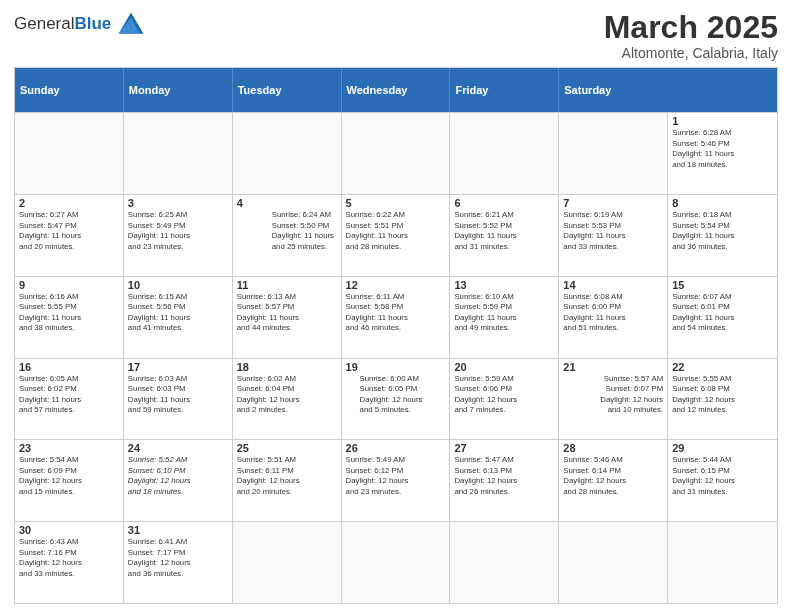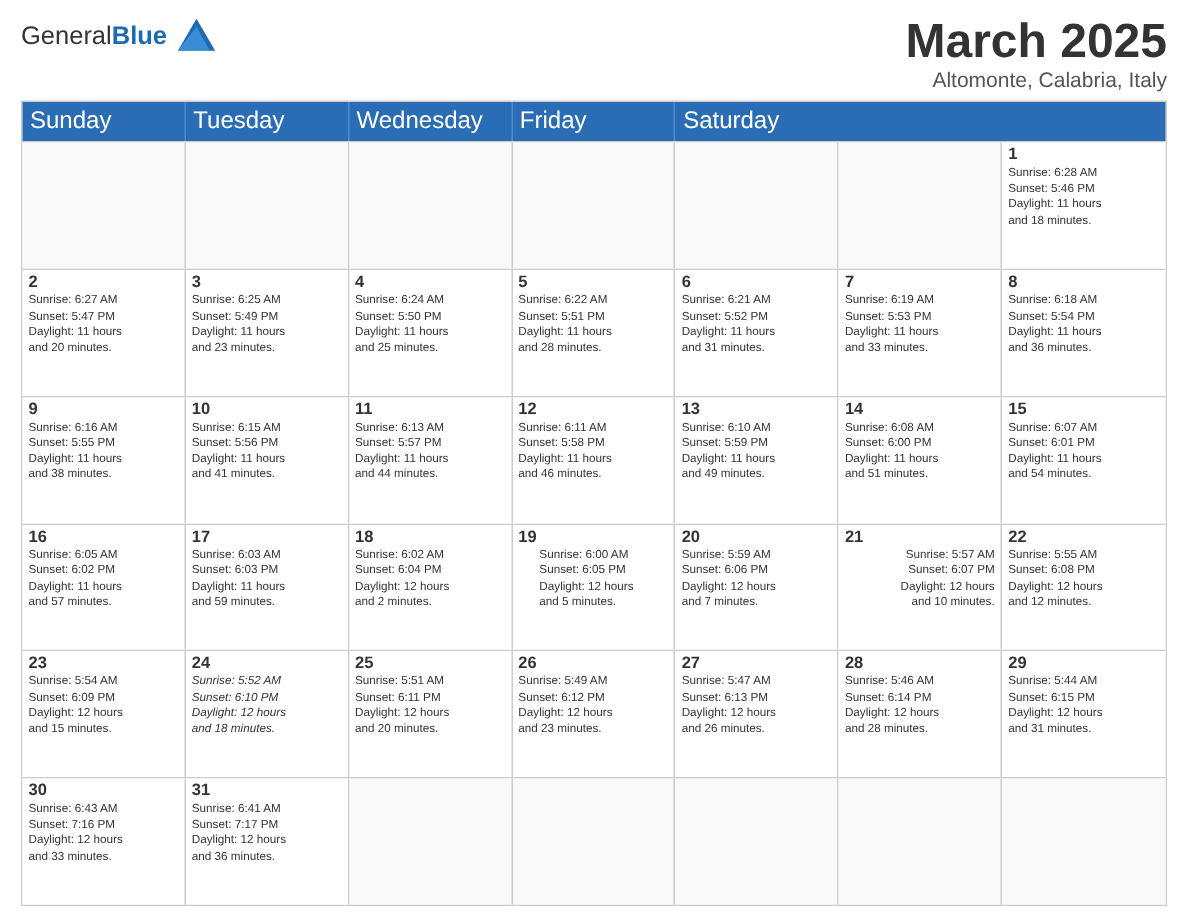--- a/index.html
+++ b/index.html
@@ -53,23 +53,23 @@
       flex-direction: column;
       border: 1px solid #ccc;
     }
     .cal-header {
       display: grid;
       grid-template-columns: repeat(7, 1fr);
       background: #2a6db5;
     }
     .cal-header-cell {
       color: #fff;
-      font-size: 16px;
-      font-weight: normal;
-      padding: 4px 5px;
+      font-size: 11px;
+      font-weight: bold;
+      padding: 16px 5px;
       border-right: 1px solid #4a8dd5;
       text-align: left;
     }
     .cal-header-cell:last-child { border-right: none; }
     .cal-body {
       flex: 1;
       display: grid;
       grid-template-rows: repeat(6, 1fr);
     }
     .cal-row {
@@ -119,20 +119,21 @@
     </div>
     <div class="title-block">
       <div class="month-year">March 2025</div>
       <div class="location">Altomonte, Calabria, Italy</div>
     </div>
   </div>
 
   <div class="calendar">
     <div class="cal-header">
     <div class="cal-header-cell">Sunday</div>
+        <div class="cal-header-cell">Monday</div>
         <div class="cal-header-cell">Tuesday</div>
         <div class="cal-header-cell">Wednesday</div>
         <div class="cal-header-cell">Friday</div>
         <div class="cal-header-cell">Saturday</div>
       </div>
     <div class="cal-body">
     <div class="cal-row">
           <div class="cal-cell empty"></div>
           <div class="cal-cell empty"></div>
           <div class="cal-cell empty"></div>
@@ -157,21 +158,21 @@
           </div>
           <div class="cal-cell">
             <span class="day-num">3</span>
             <div class="day-info" style="white-space: pre-line;">Sunrise: 6:25 AM
 Sunset: 5:49 PM
 Daylight: 11 hours
 and 23 minutes.</div>
           </div>
           <div class="cal-cell">
             <span class="day-num">4</span>
-            <div class="day-info" style="white-space: pre-line;">Sunrise: 6:24 AM
+            <div class="day-info" style="white-space: pre-line; margin-left: 35px;">Sunrise: 6:24 AM
 Sunset: 5:50 PM
 Daylight: 11 hours
 and 25 minutes.</div>
           </div>
           <div class="cal-cell">
             <span class="day-num">5</span>
             <div class="day-info" style="white-space: pre-line;">Sunrise: 6:22 AM
 Sunset: 5:51 PM
 Daylight: 11 hours
 and 28 minutes.</div>

